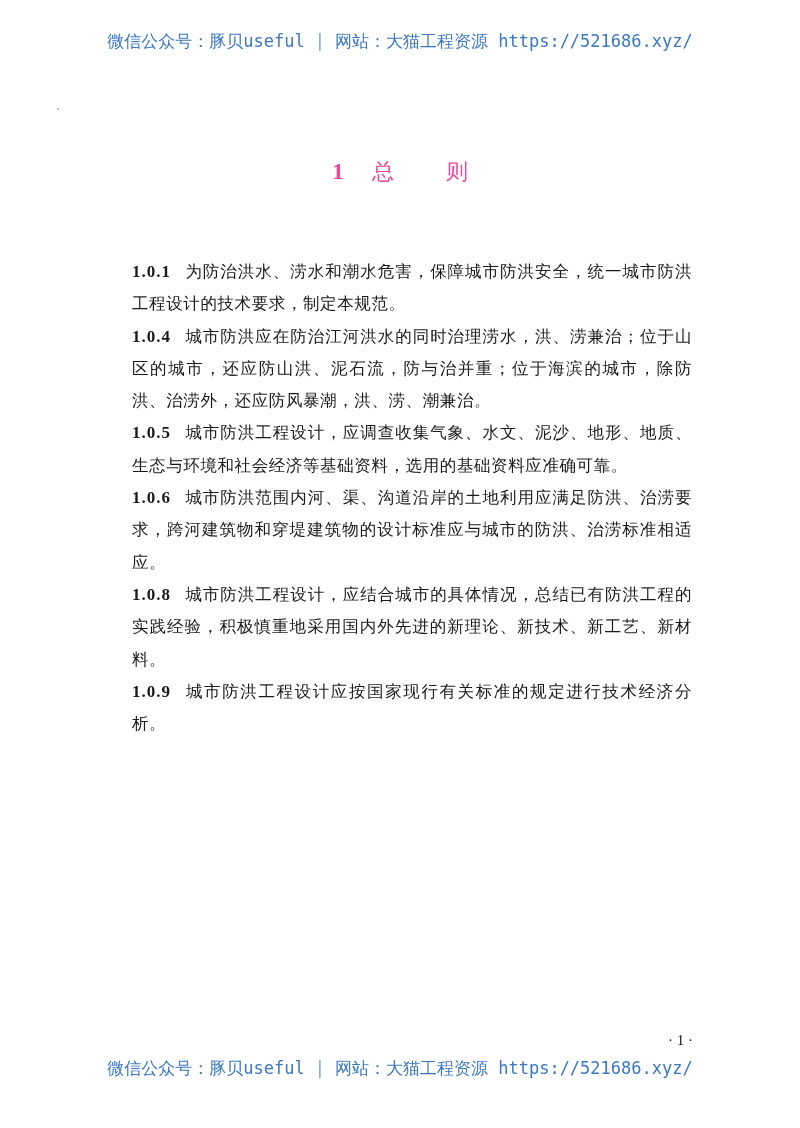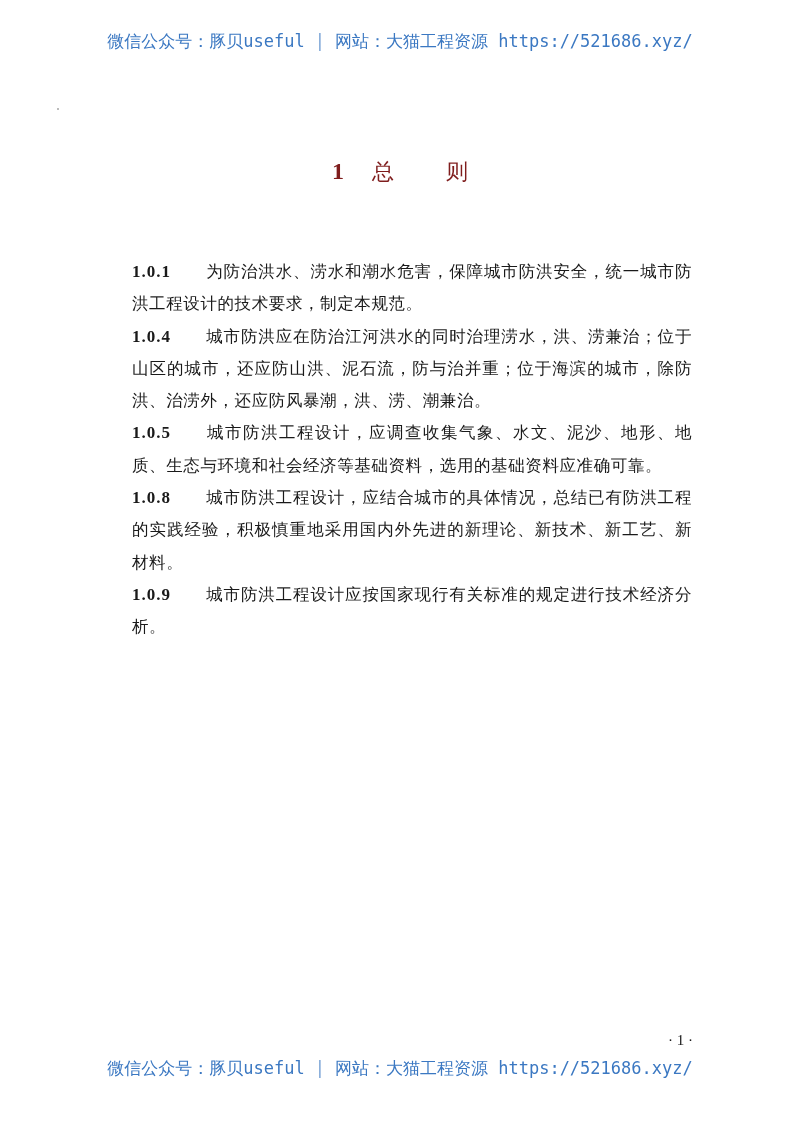--- a/index.html
+++ b/index.html
@@ -10,34 +10,34 @@
   .watermark {
     position: absolute; left: 0; width: 800px; text-align: center;
     color: #3b78c2; font-family: "DejaVu Sans Mono", "Liberation Mono", monospace;
     font-size: 17px; letter-spacing: 0px; white-space: nowrap;
   }
   .watermark .sep { color: #7aa3d6; margin: 0 10px; }
   .wm-top { top: 30px; }
   .wm-bottom { top: 1057px; }
   .chapter-title {
     position: absolute; top: 157px; left: 0; width: 800px; text-align: center;
-    font-size: 22px; color: #7f1d1d;
+    font-size: 22px; color: #ec4899;
   }
   .chapter-title .num { font-weight: bold; font-family: "Liberation Serif", serif; font-size: 24px; margin-right: 28px; }
   .chapter-title .w1 { margin-right: 52px; }
   .body-text {
     position: absolute; top: 256px; left: 132px; width: 560px;
     font-size: 16.5px; line-height: 32.3px; text-align: justify;
   }
   .clause { margin: 0; text-align: justify; text-align-last: left; }
   .clause-num {
     font-family: "Liberation Serif", serif; font-weight: bold; font-size: 17px;
     margin-right: 14px; letter-spacing: 1px; margin-top: 16px;
   }
-  .clause-text { letter-spacing: 0.6px; margin-left: 21px; }
+  .clause-text { letter-spacing: 0.6px; }
   .page-num {
     position: absolute; top: 1032px; left: 668px; font-size: 15px; font-family: "Liberation Serif", serif;
   }
   .dot-mark { position: absolute; top: 108px; left: 57px; width: 2px; height: 2px; background: #bbb; }
 </style>
 </head>
 <body>
 
 <div class="watermark wm-top">
   <span>微信公众号：豚贝useful</span><span class="sep">|</span><span>网站：大猫工程资源 https://521686.xyz/</span>
@@ -46,20 +46,21 @@
 <div class="dot-mark"></div>
 
 <div class="chapter-title">
   <span class="num">1</span><span class="w1">总</span><span>则</span>
 </div>
 
 <div class="body-text">
   <p class="clause"><span class="clause-num">1.0.1</span><span class="clause-text">为防治洪水、涝水和潮水危害，保障城市防洪安全，统一城市防洪工程设计的技术要求，制定本规范。</span></p>
   <p class="clause"><span class="clause-num">1.0.4</span><span class="clause-text">城市防洪应在防治江河洪水的同时治理涝水，洪、涝兼治；位于山区的城市，还应防山洪、泥石流，防与治并重；位于海滨的城市，除防洪、治涝外，还应防风暴潮，洪、涝、潮兼治。</span></p>
   <p class="clause"><span class="clause-num">1.0.5</span><span class="clause-text">城市防洪工程设计，应调查收集气象、水文、泥沙、地形、地质、生态与环境和社会经济等基础资料，选用的基础资料应准确可靠。</span></p>
+  <p class="clause"><span class="clause-num">1.0.6</span><span class="clause-text">城市防洪范围内河、渠、沟道沿岸的土地利用应满足防洪、治涝要求，跨河建筑物和穿堤建筑物的设计标准应与城市的防洪、治涝标准相适应。</span></p>
   <p class="clause"><span class="clause-num">1.0.8</span><span class="clause-text">城市防洪工程设计，应结合城市的具体情况，总结已有防洪工程的实践经验，积极慎重地采用国内外先进的新理论、新技术、新工艺、新材料。</span></p>
   <p class="clause"><span class="clause-num">1.0.9</span><span class="clause-text">城市防洪工程设计应按国家现行有关标准的规定进行技术经济分析。</span></p>
 </div>
 
 <div class="page-num">· 1 ·</div>
 
 <div class="watermark wm-bottom">
   <span>微信公众号：豚贝useful</span><span class="sep">|</span><span>网站：大猫工程资源 https://521686.xyz/</span>
 </div>
 

